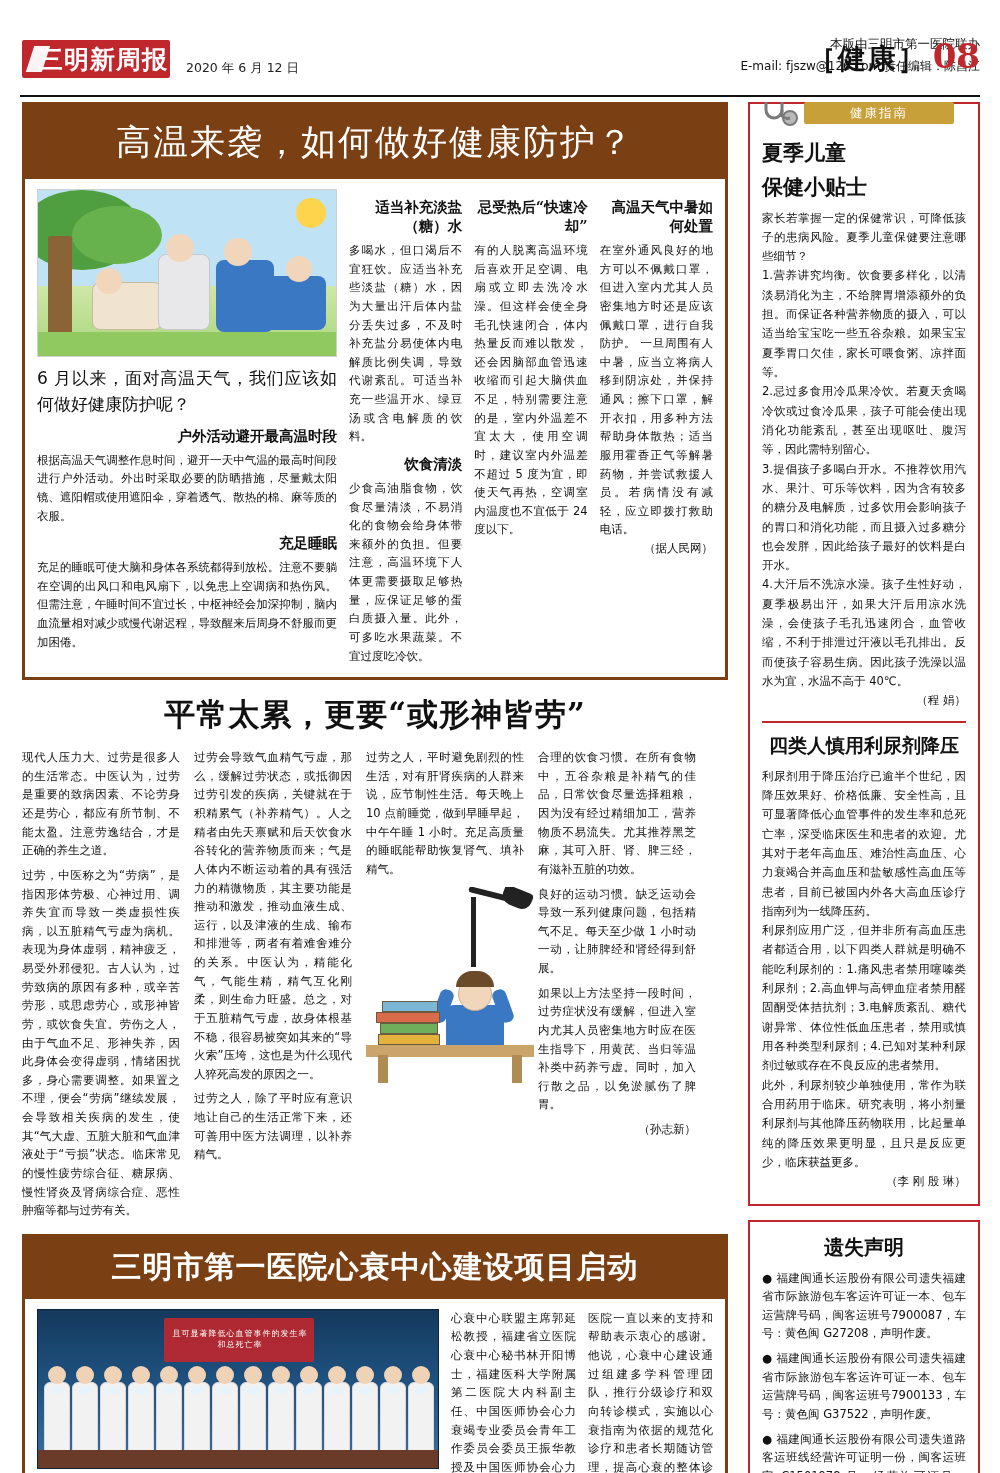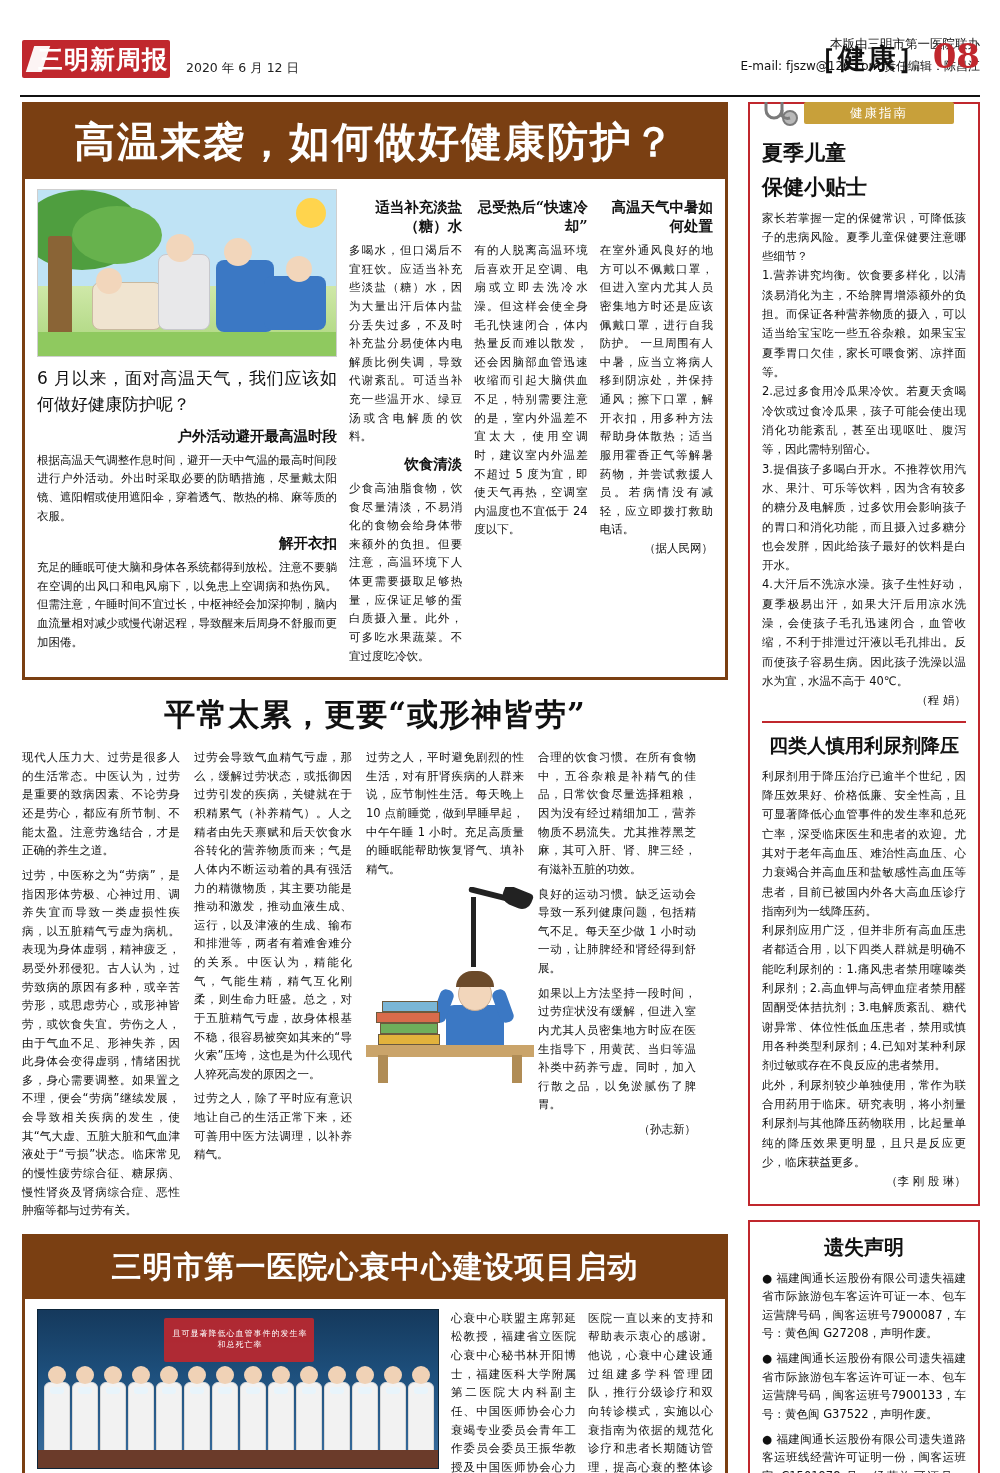--- a/index.html
+++ b/index.html
@@ -54,21 +54,21 @@
     border:3px solid #7a3f12;
     background:#ffffff;
     padding:0;
     position:relative;
   }
   .art1-head {
     background:#7a3f12; height:74px; display:flex; align-items:center; justify-content:center;
   }
   .art1-title {
     font-family:"DejaVu Serif","Liberation Serif",serif;
-    color:#ffffff; font-size:41px; font-weight:bold; letter-spacing:2px;
+    color:#ffffff; font-size:35px; font-weight:normal; letter-spacing:2px;
   }
   .art1-body { display:flex; padding:10px 12px 12px 12px; gap:12px; }
   .art1-left { width:300px; }
   .illus {
     width:300px; height:168px; border:1px solid #cfcfcf; position:relative; overflow:hidden;
     background:linear-gradient(#bfe3f5 0%, #bfe3f5 58%, #cfe8a8 58%, #a8d47a 100%);
   }
   .tree-trunk { position:absolute; left:10px; top:46px; width:24px; height:118px; background:#8a6436; border-radius:3px;}
   .tree-leaf { position:absolute; left:-16px; top:0px; width:120px; height:80px; background:#4f9e3f; border-radius:50%; }
   .tree-leaf2 { position:absolute; left:34px; top:16px; width:90px; height:58px; background:#67b24d; border-radius:50%; }
@@ -213,21 +213,21 @@
             <div class="fig f2"></div>
             <div class="fig f2h"></div>
             <div class="fig f3"></div>
             <div class="fig f3h"></div>
             <div class="fig f4"></div>
             <div class="fig f4h"></div>
           </div>
           <div class="art1-ptext">6 月以来，面对高温天气，我们应该如何做好健康防护呢？</div>
           <div class="sub-h">户外活动避开最高温时段</div>
           <div class="col-text">根据高温天气调整作息时间，避开一天中气温的最高时间段进行户外活动。外出时采取必要的防晒措施，尽量戴太阳镜、遮阳帽或使用遮阳伞，穿着透气、散热的棉、麻等质的衣服。</div>
-          <div class="sub-h">解开衣扣</div>
+          <div class="sub-h">充足睡眠</div>
           <div class="col-text">充足的睡眠可使大脑和身体各系统都得到放松。注意不要躺在空调的出风口和电风扇下，以免患上空调病和热伤风。
 但需注意，午睡时间不宜过长，中枢神经会加深抑制，脑内血流量相对减少或慢代谢迟程，导致醒来后周身不舒服而更加困倦。</div>
         </div>
 
         <div class="art1-c2">
           <div class="sub-h">适当补充淡盐（糖）水</div>
           <div class="col-text">多喝水，但口渴后不宜狂饮。应适当补充些淡盐（糖）水，因为大量出汗后体内盐分丢失过多，不及时补充盐分易使体内电解质比例失调，导致代谢紊乱。可适当补充一些温开水、绿豆汤或含电解质的饮料。</div>
           <div class="sub-h">饮食清淡</div>
           <div class="col-text">少食高油脂食物，饮食尽量清淡，不易消化的食物会给身体带来额外的负担。但要注意，高温环境下人体更需要摄取足够热量，应保证足够的蛋白质摄入量。此外，可多吃水果蔬菜。不宜过度吃冷饮。</div>
         </div>

